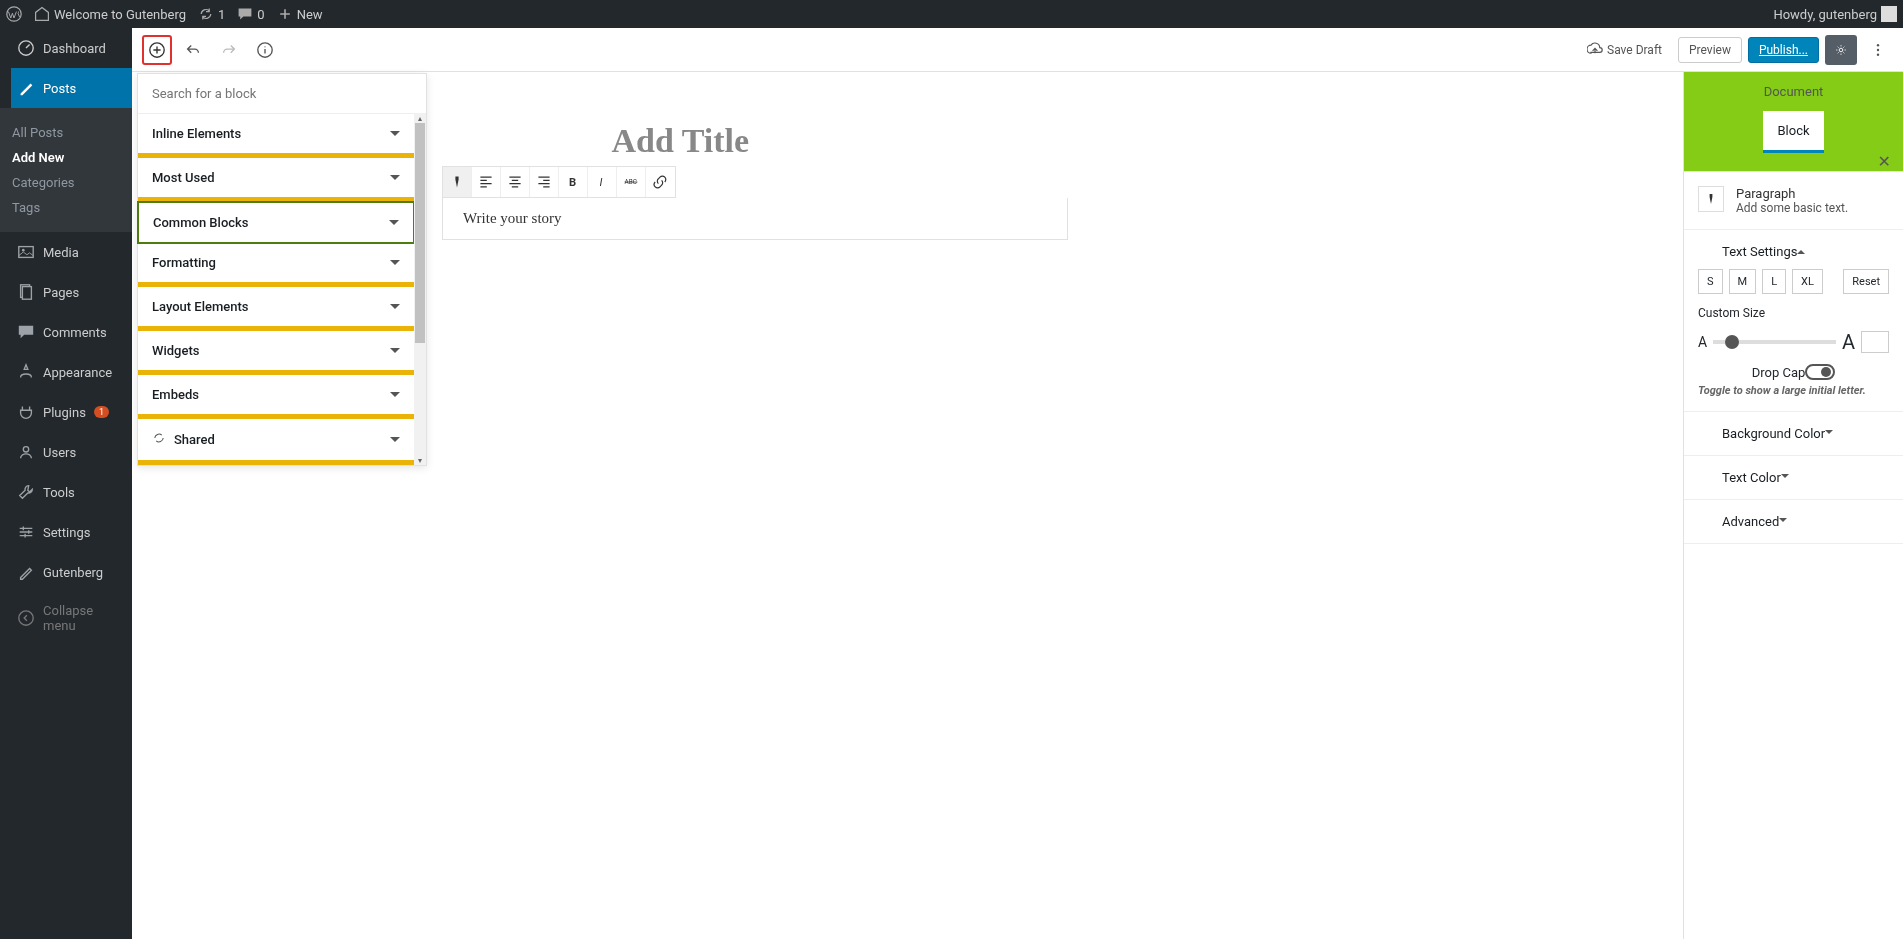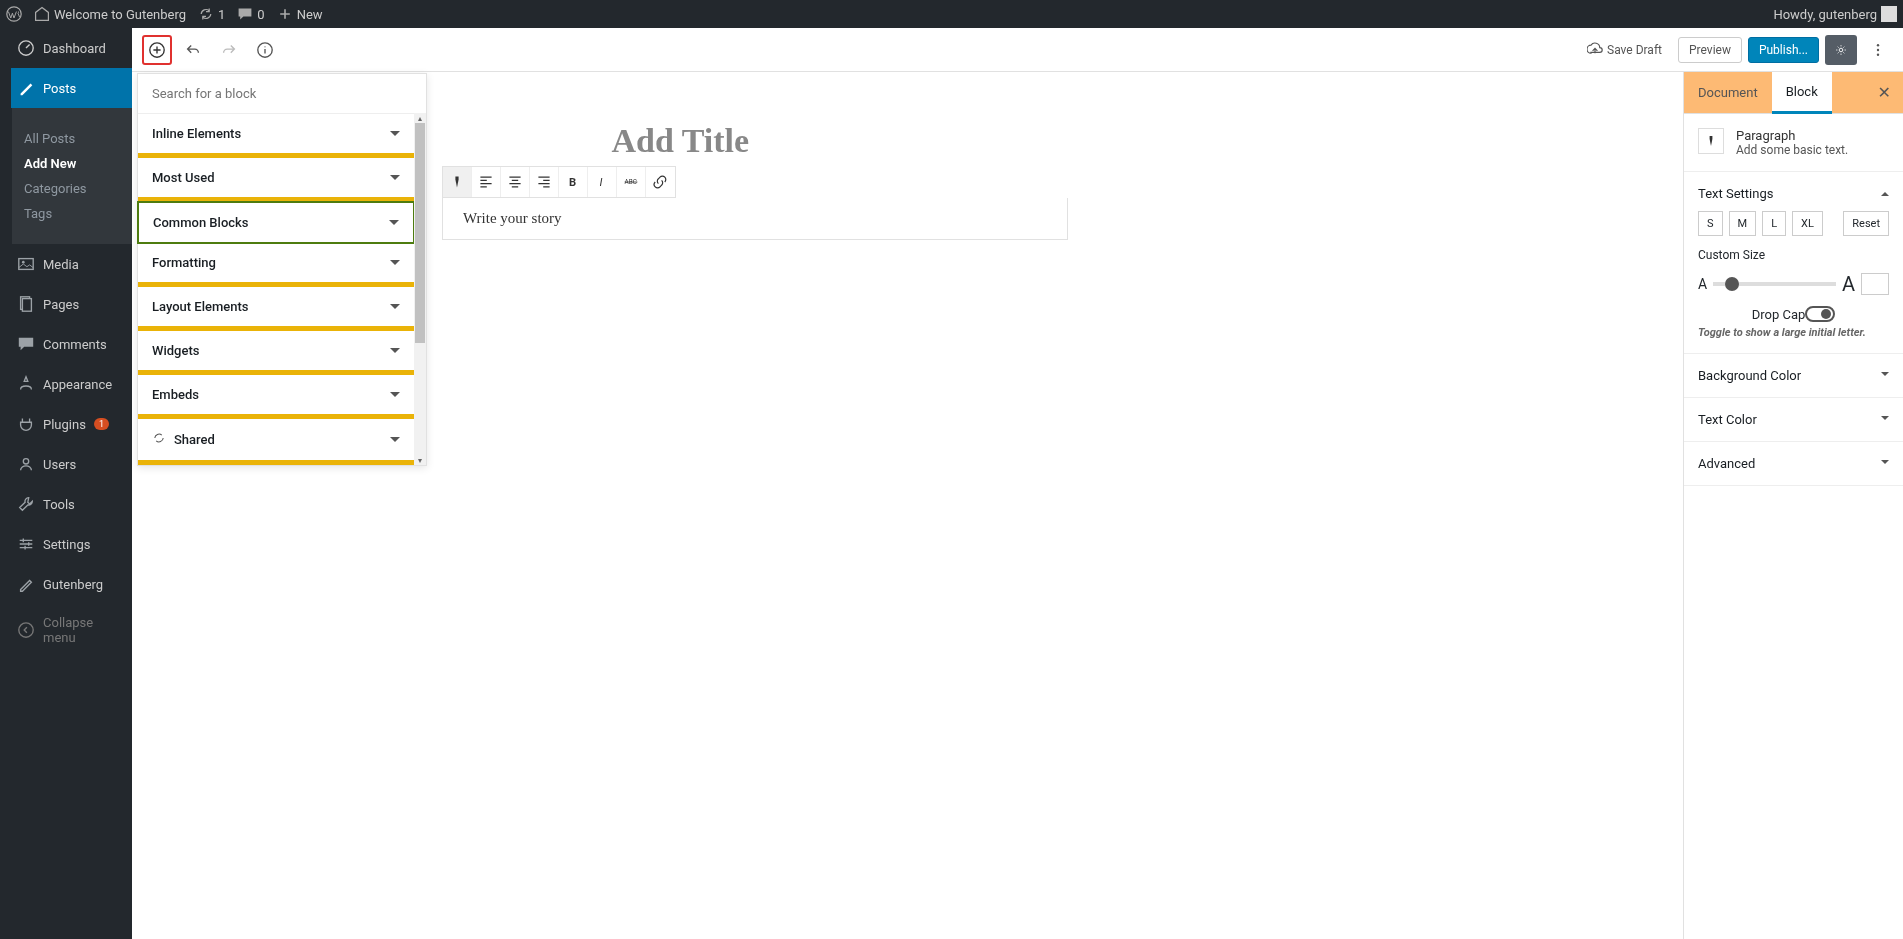--- a/index.html
+++ b/index.html
@@ -11,39 +11,39 @@
 .adminbar .item { display: flex; align-items: center; gap: 4px; color: #ccc; cursor: pointer; }
 .adminbar svg { width: 16px; height: 16px; fill: #aaa; }
 .avatar-sq { width: 16px; height: 16px; background: #ddd; display: inline-block; }
 
 
 .sidebar { position: absolute; top: 28px; left: 0; bottom: 0; width: 132px; background: #23282d; color: #eee; font-size: 13px; }
 .sidebar .item { display: flex; align-items: center; gap: 8px; padding: 8px 10px; cursor: pointer; color: #ccc; position: relative; }
 .sidebar .item.top { padding: 11px 6px; margin-left: 11px; }
 .sidebar .item.active { background: #0073aa; color: #fff; }
 .sidebar .item.active::after { content:""; position:absolute; right:-8px; top:50%; margin-top:-8px; border:8px solid transparent; border-right-color:#fff; }
-.sidebar .subgroup { background: #32373c; padding: 18px 0; margin-left: 12px; }
+.sidebar .subgroup { background: #32373c; padding: 12px 0; }
 .sidebar .sub { padding: 5px 12px; color: #8f98a1; cursor: pointer; font-size: 13px; }
 .sidebar .sub.active { color: #fff; font-weight: 600; }
 .sidebar svg { width: 18px; height: 18px; fill: #9ca2a7; flex-shrink: 0; }
 .sidebar .item.active svg { fill: #fff; }
 .badge { background: #d54e21; color:#fff; border-radius: 10px; font-size: 9px; padding: 1px 5px; }
 
 
 .main { position: absolute; top: 28px; left: 132px; right: 0; bottom: 0; background: #fff; display: flex; flex-direction: column; }
 
 
 .ed-toolbar { height: 44px; border-bottom: 1px solid #e1e1e1; display: flex; align-items: center; justify-content: space-between; padding: 0 10px; background:#fff; }
 .ed-left, .ed-right { display: flex; align-items: center; gap: 6px; }
 .icon-btn { width: 30px; height: 30px; display: flex; align-items: center; justify-content: center; cursor: pointer; border-radius: 3px; }
 .icon-btn svg { width: 18px; height: 18px; fill: #555; }
 .icon-btn.highlight { border: 2px solid #e0312f; }
 .icon-btn.disabled svg { fill: #bbb; }
 .btn { border: 1px solid #ccc; background: #fff; padding: 5px 10px; border-radius: 3px; cursor: pointer; color: #555; font-size: 12px; }
-.btn.primary { background: #0085ba; border-color: #006ea2; color: #fff; }
+.btn.primary { background: #0085ba; border-color: #006ea2; color: #fff; text-decoration: underline; }
 .btn.text { border: none; background: none; color: #555; display:flex; align-items:center; gap:4px;}
 .btn.settings { background: #555d66; border: none; width: 32px; height: 30px; display:flex; align-items:center; justify-content:center; }
 .btn.settings svg { fill: #fff; width:16px; height:16px; }
 .dots svg { fill:#555; width:16px; height:16px; }
 
 
 .ed-body { flex: 1; display: flex; position: relative; }
 
 
 .inserter { position: absolute; left: 5px; top: 1px; width: 290px; background: #fff; border: 1px solid #e1e1e1; box-shadow: 0 2px 8px rgba(0,0,0,0.1); z-index: 10; }
@@ -64,26 +64,26 @@
 .title-input { width: 640px; margin: 0 auto; font-size: 34px; font-weight: bold; font-family: "Georgia", serif; color: #888; padding-left: 24px; }
 .block-toolbar { width: 234px; margin: 6px 0 0 250px; border: 1px solid #e1e1e1; display: flex; background:#fff; }
 .block-toolbar .tb { width: 30px; height: 30px; display:flex; align-items:center; justify-content:center; border-right:1px solid #eee; cursor:pointer; }
 .block-toolbar .tb.active { background:#f0f0f0; }
 .block-toolbar .tb svg { width:16px; height:16px; fill:#333; }
 .block-toolbar .tb:last-child { border-right:none; }
 .para-block { width: 626px; margin: 0 0 0 250px; border: 1px solid #e1e1e1; border-top:none; padding: 12px 20px; color: #333; font-family: Georgia, serif; font-size: 15px; }
 
 
 .rside { position: absolute; right: 0; top: 0; bottom: 0; width: 220px; border-left: 1px solid #e1e1e1; background: #fff; display: flex; flex-direction: column; }
-.rs-tabs { display:flex; border-bottom:1px solid #e1e1e1; background:#fdba74; align-items:center; font-size:13px; }
+.rs-tabs { display:flex; border-bottom:1px solid #e1e1e1; background:#84cc16; align-items:center; font-size:13px;flex-direction:column; }
 .rs-tab { padding: 12px 14px; cursor:pointer; color:#555; }
 .rs-tab.active { border-bottom: 3px solid #0085ba; color:#191e23; background:#fff; margin-bottom:-1px; }
 .rs-close { margin-left:auto; padding: 0 12px; cursor:pointer; font-size:16px; color:#555; }
 .rs-section { padding: 14px 14px; border-bottom: 1px solid #eee; }
-.rs-section .hdr { display:flex; justify-content:space-between; align-items:center; font-size:13px; color:#191e23; cursor:pointer; }
+.rs-section .hdr { display:flex; justify-content:flex-start; align-items:center; font-size:13px; color:#191e23; cursor:pointer;margin-left:24px; }
 .rs-section .chev2 { border:4px solid transparent; border-top-color:#555; width:0; height:0; }
 .rs-section .chev2.up { border-top-color:transparent; border-bottom-color:#555; margin-bottom:4px;}
 .blockinfo { display:flex; gap:12px; }
 .blockinfo .icon { width:26px; height:26px; border:1px solid #ddd; display:flex; align-items:center; justify-content:center; }
 .blockinfo .icon svg { width:14px; height:14px; fill:#333; }
 .blockinfo .txt .t { font-size:13px; color:#333; }
 .blockinfo .txt .d { font-size:12px; color:#555; }
 .size-row { display:flex; gap:6px; margin-top:10px; align-items:center; }
 .size-btn { border:1px solid #ccc; padding:5px 8px; font-size:11px; cursor:pointer; background:#fff; }
 .reset-btn { margin-left:auto; border:1px solid #ccc; padding:5px 8px; font-size:11px; cursor:pointer; background:#fff;}

